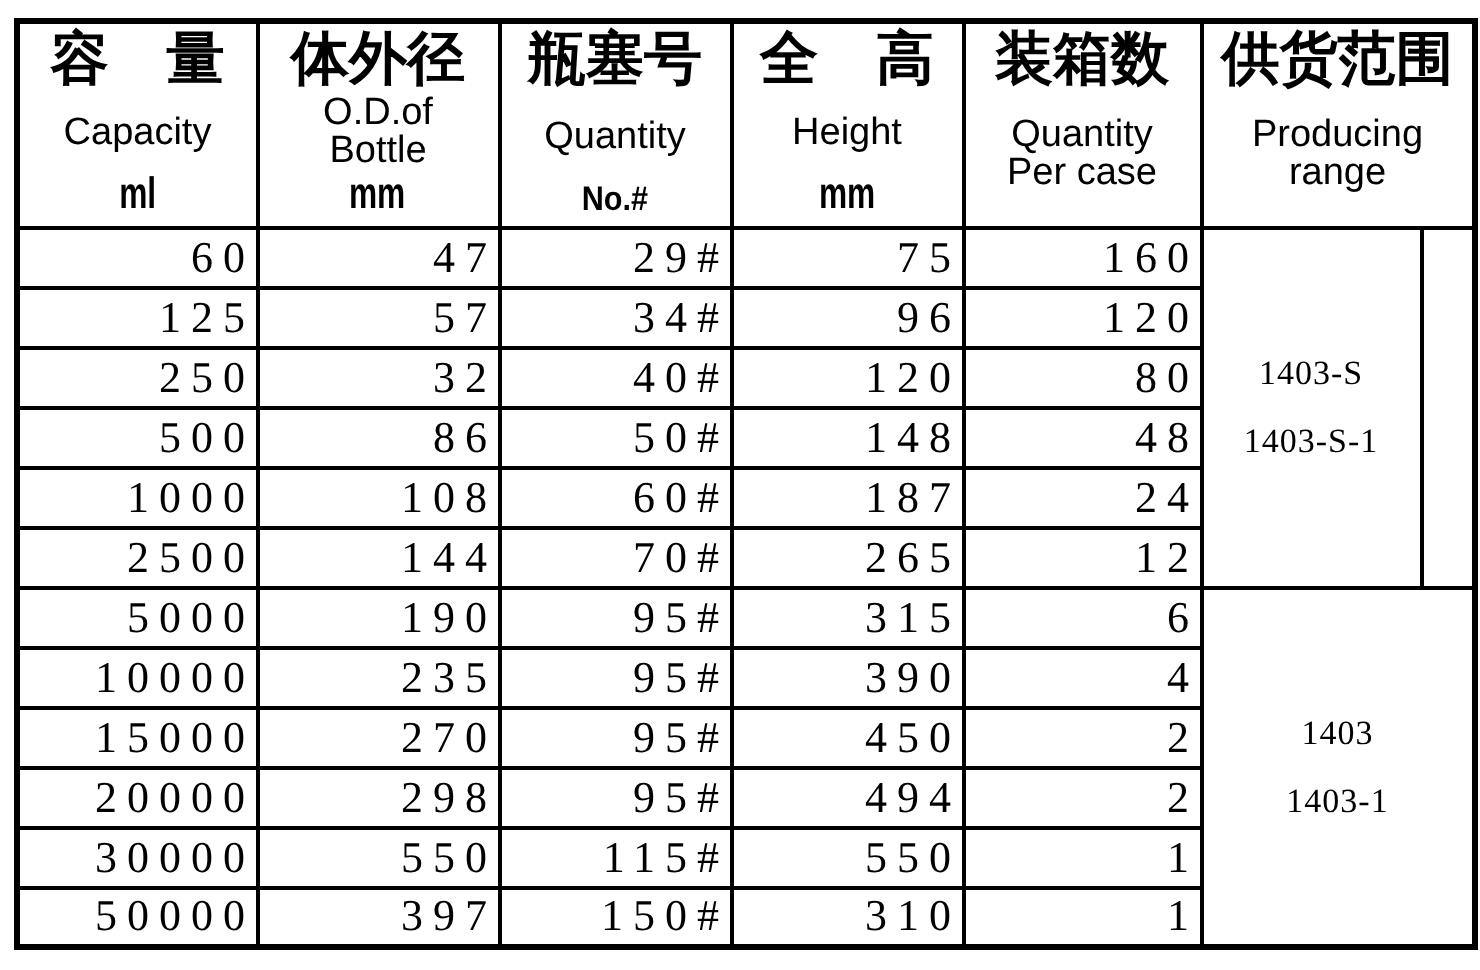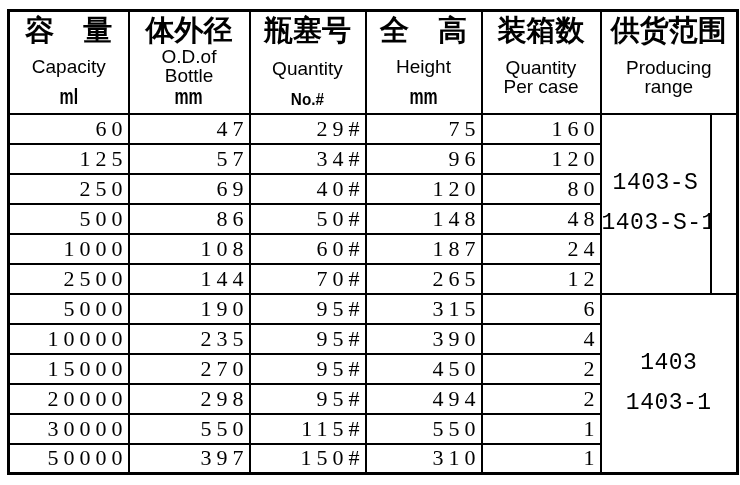--- a/index.html
+++ b/index.html
@@ -34,22 +34,22 @@
     transform:scaleX(0.72);
   }
   th.no-narrow .unit { font-size:17px; transform:scaleX(0.9); }
   td.data {
     height:30px; padding:0 0 0 5px;
     font-family:"Liberation Serif","DejaVu Serif",serif;
     font-size:22px; letter-spacing:5px; font-weight:normal;text-align:right;
   }
   td.range-cell { padding:0; }
   .range-line {
-    display:block; font-size:23px; line-height:1; letter-spacing:0.5px;
-    font-family:Liberation Mono, monospace; white-space:nowrap;
+    display:block; font-size:17px; line-height:1; letter-spacing:0.5px;
+    font-family:Liberation Serif, serif; white-space:nowrap;
   }
   .range-line + .range-line { margin-top:17px; }
   td.strip-cell { padding:0; }
 </style>
 </head>
 <body>
 
 <div class="page">
   <table class="spec">
     <colgroup>
@@ -137,21 +137,21 @@
       </tr>
       <tr>
         <td class="data">125</td>
         <td class="data">57</td>
         <td class="data">34#</td>
         <td class="data">96</td>
         <td class="data">120</td>
       </tr>
       <tr>
         <td class="data">250</td>
-        <td class="data">69</td>
+        <td class="data">32</td>
         <td class="data">40#</td>
         <td class="data">120</td>
         <td class="data">80</td>
       </tr>
       <tr>
         <td class="data">500</td>
         <td class="data">86</td>
         <td class="data">50#</td>
         <td class="data">148</td>
         <td class="data">48</td>

